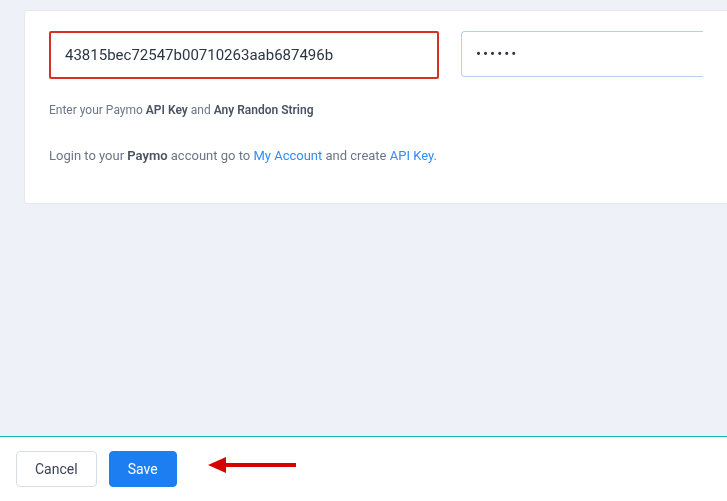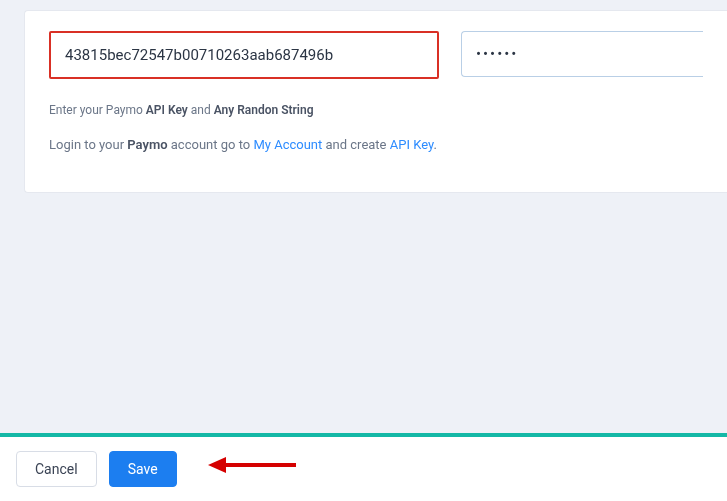--- a/index.html
+++ b/index.html
@@ -68,39 +68,39 @@
     .help-line1 {
       margin-top: 24px;
       font-size: 12px;
       color: #6b7688;
     }
     .help-line1 strong {
       color: #4a5364;
       font-weight: 600;
     }
     .help-line2 {
-      margin-top: 20px;
+      margin-top: 31px;
       font-size: 13px;
       color: #6b7688;
     }
     .help-line2 strong {
       color: #4a5364;
       font-weight: 600;
     }
     .help-line2 a {
       color: #2d8cff;
       text-decoration: none;
     }
     .footer {
       position: absolute;
       bottom: 0;
       left: 0;
       right: 0;
       background: #fff;
-      border-top: 4px solid #14b8a6;
+      border-top: 1px solid #14b8a6;
       padding: 14px 16px;
       display: flex;
       align-items: center;
       gap: 12px;
     }
     .btn {
       font-size: 14px;
       padding: 9px 18px;
       border-radius: 4px;
       cursor: pointer;

